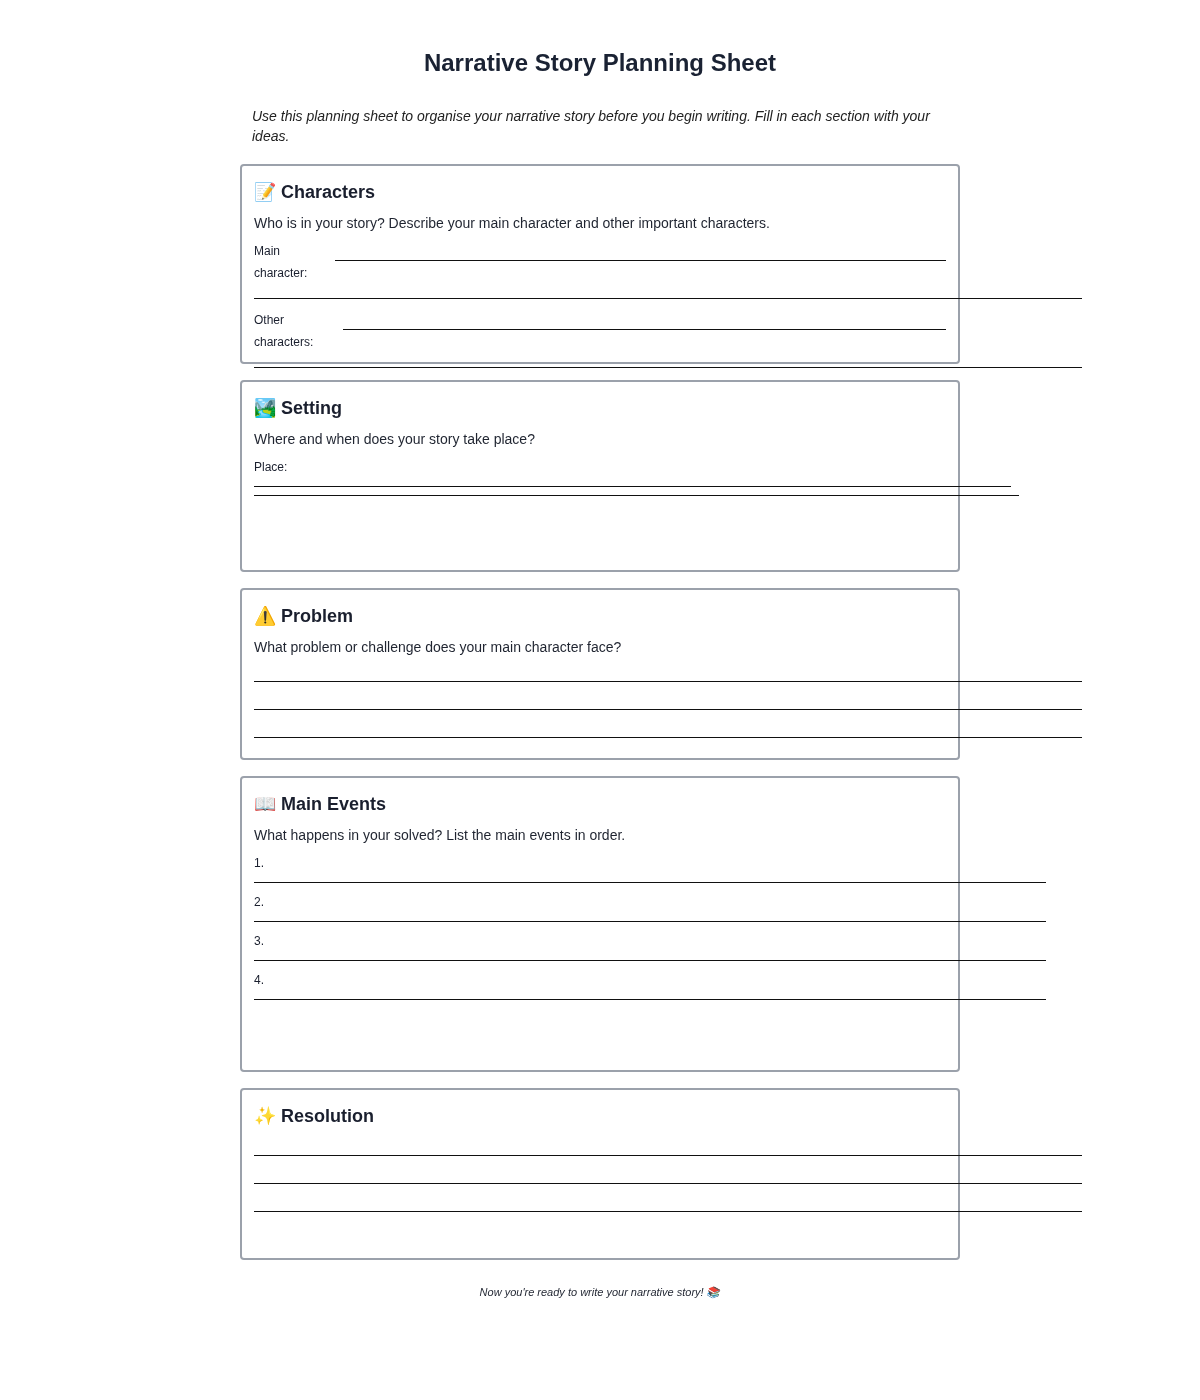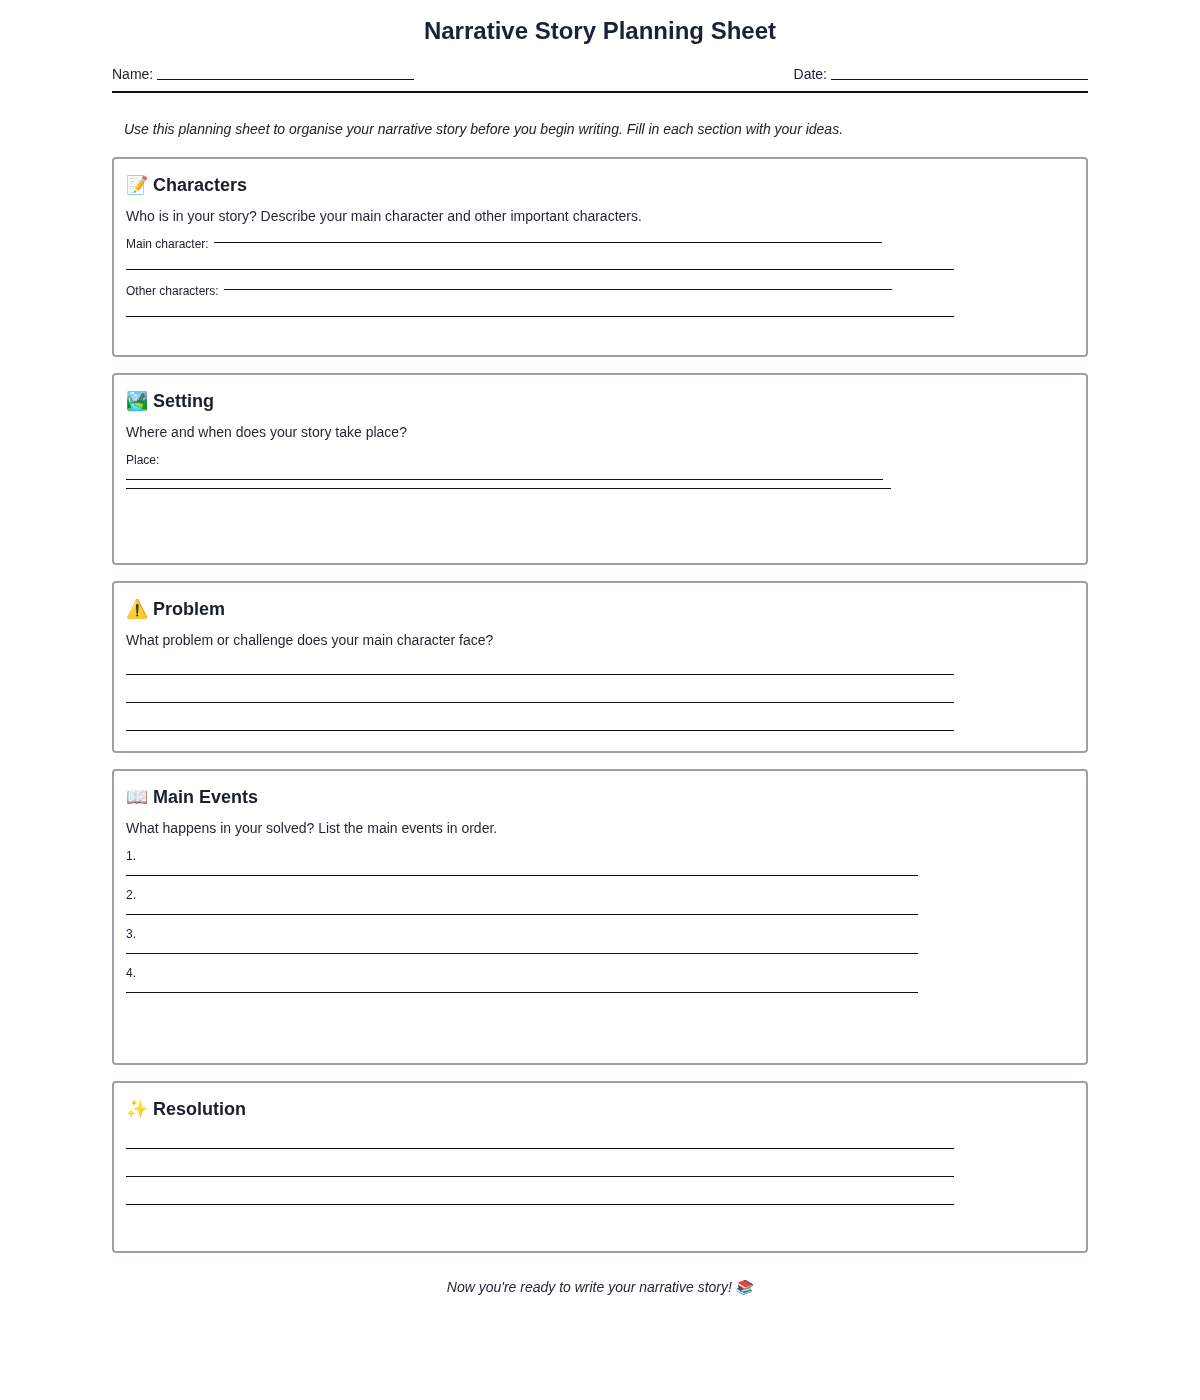--- a/index.html
+++ b/index.html
@@ -1,21 +1,21 @@
 <!DOCTYPE html>
 <html><head>
   <meta charset="utf-8">
   <style>
     * { box-sizing: border-box; }
     html, body {
       margin: 0; padding: 0; background: #ffffff;
       font-family: "Liberation Sans", sans-serif; color: #1a1f2e;
     }
     body { width: 1200px; min-height: 1400px; }
-    .page { width: 976px; margin: 0 auto; padding-top: 14px; }
+    .page { width: 720px; margin: 0 auto; padding-top: 46px; }
     .title {
       text-align: center; font-size: 24px; font-weight: bold; color: #1a2233;
       margin: 0 0 18px 0; line-height: 34px;
     }
     .meta-row {
       display: flex; justify-content: space-between; align-items: flex-end;
       font-size: 14px; padding-bottom: 9px; border-bottom: 2px solid #111;
     }
     .meta-field { display: flex; align-items: flex-end; white-space: nowrap; }
     .meta-line {
@@ -36,41 +36,31 @@
     }
     .sec-icon { font-size: 18px; width: 24px; margin-right: 3px; display: inline-block; }
     .sec-desc { font-size: 14px; color: #1f2430; margin-bottom: 8px; line-height: 18px; }
     .field-label { font-size: 12px; color: #1a1f2e; line-height: 22px; display: flex; align-items: center; }
     .label-line {
       display: inline-block; border-bottom: 1px solid #111; height: 1px; margin-left: 5px; margin-bottom: 4px;
     }
     .write-line { border-bottom: 1px solid #111; height: 1px; }
     .overflow-line { width: 828px; }
     .footer {
-      text-align: center; font-style: italic; font-size: 14px; color: #1f2430;
+      text-align: center; font-style: italic; font-size: 11px; color: #1f2430;
       margin-top: 26px;
     }
   </style>
 </head>
 <body>
 
 <div class="page">
 
   <h1 class="title">Narrative Story Planning Sheet</h1>
 
-  <div class="meta-row">
-    <div class="meta-field">
-      <span>Name:</span>
-      <span class="meta-line" style="width:257px"></span>
-    </div>
-    <div class="meta-field">
-      <span>Date:</span>
-      <span class="meta-line" style="width:257px"></span>
-    </div>
-  </div>
 
   <p class="intro">Use this planning sheet to organise your narrative story before you begin writing. Fill in each section with your ideas.</p>
 
   <div class="section" style="height:200px;">
     <div class="sec-head">
       <span class="sec-icon">📝</span>
       <span>Characters</span>
     </div>
     <div class="sec-desc">Who is in your story? Describe your main character and other important characters.</div>
     <div class="field-label">

